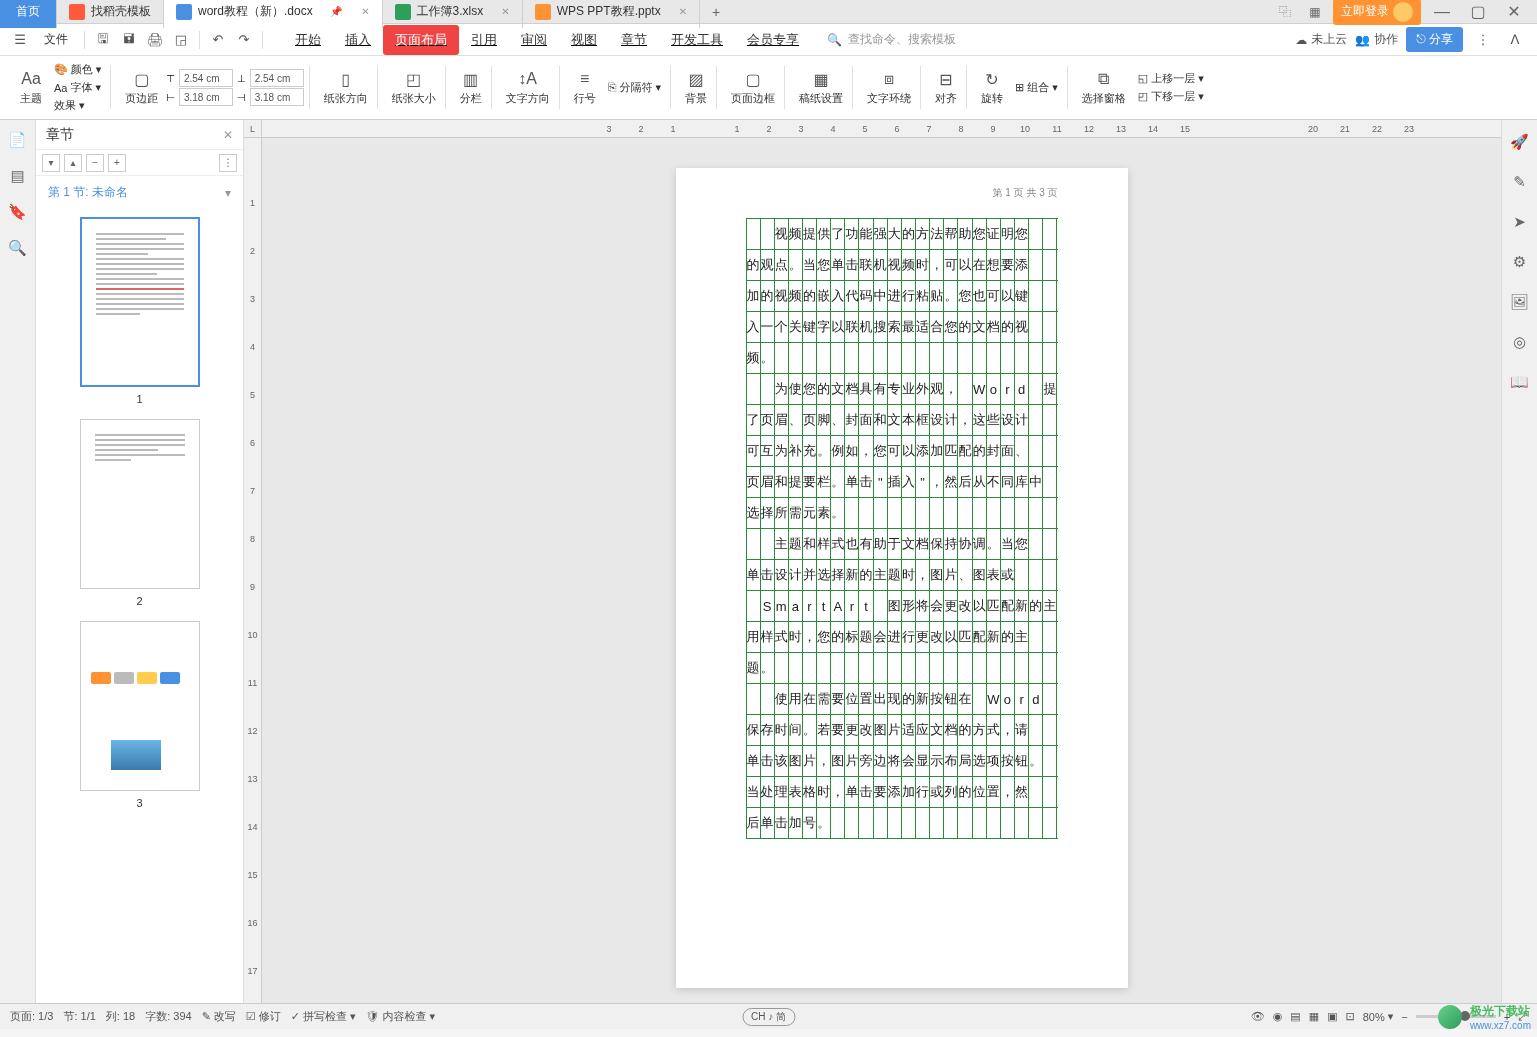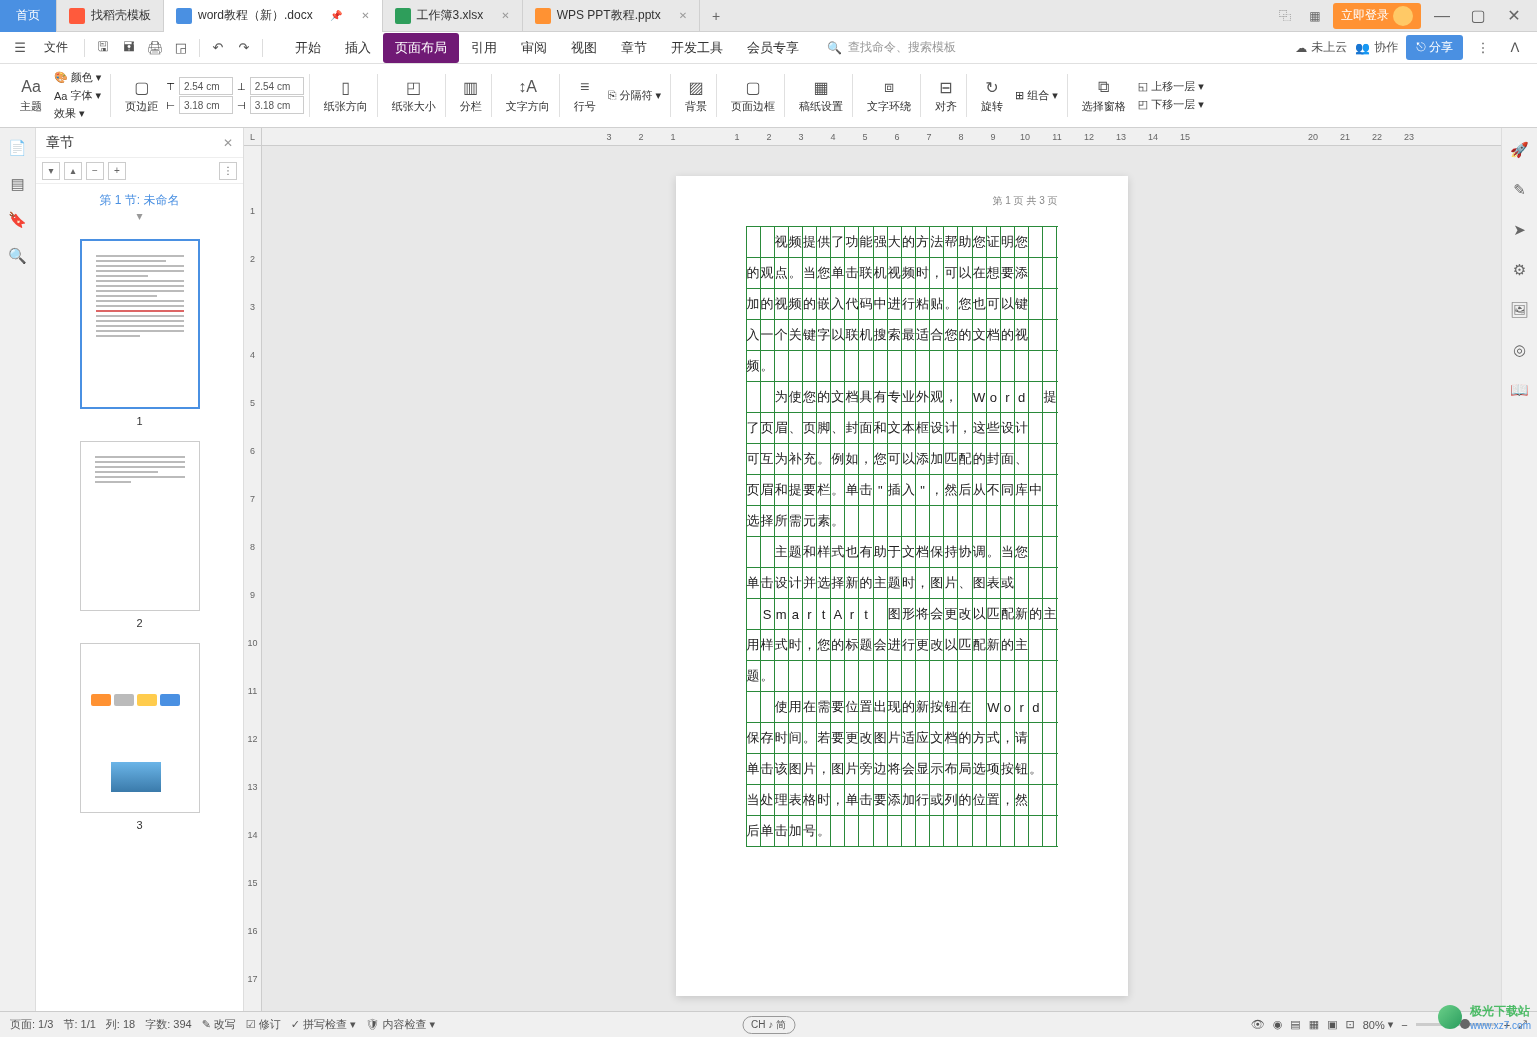--- a/index.html
+++ b/index.html
@@ -1,19 +1,19 @@
 <!DOCTYPE html>
 <html><head>
 <meta charset="utf-8">
 <style>
 * { margin: 0; padding: 0; box-sizing: border-box; font-family: "Microsoft YaHei", sans-serif; }
 body { background: #f5f5f5; width: 1537px; height: 1037px; overflow: hidden; position: relative; }
 
 
-.title-bar { height: 32px; background: #e8e8e8; display: flex; align-items: center; border-bottom: 1px solid #d0d0d0; }
+.title-bar { height: 24px; background: #e8e8e8; display: flex; align-items: center; border-bottom: 1px solid #d0d0d0; }
 .tab { height: 32px; display: flex; align-items: center; padding: 0 12px; font-size: 12px; color: #333; border-right: 1px solid #d0d0d0; position: relative; cursor: pointer; }
 .tab.home { background: #4a90e2; color: #fff; padding: 0 16px; }
 .tab.active { background: #fff; }
 .tab-icon { width: 16px; height: 16px; margin-right: 6px; display: inline-block; }
 .tab-icon.red { background: #ff5a3c; border-radius: 2px; }
 .tab-icon.blue { background: #4a90e2; border-radius: 2px; }
 .tab-icon.green { background: #2e9e5b; border-radius: 2px; }
 .tab-icon.orange { background: #ff9233; border-radius: 2px; }
 .tab-close { margin-left: 18px; color: #999; font-size: 10px; }
 .tab-add { padding: 0 12px; color: #666; font-size: 14px; cursor: pointer; }
@@ -22,23 +22,23 @@
 .login-btn { background: #ff9233; color: #fff; padding: 3px 8px; border-radius: 3px; font-size: 12px; display: flex; align-items: center; gap: 4px; }
 .avatar { width: 20px; height: 20px; background: #ffc966; border-radius: 50%; }
 .win-btn { width: 30px; height: 24px; display: flex; align-items: center; justify-content: center; cursor: pointer; color: #666; }
 
 
 .menu-bar { height: 32px; background: #fff; display: flex; align-items: center; border-bottom: 1px solid #e0e0e0; padding-left: 8px; }
 .menu-left { display: flex; align-items: center; gap: 2px; }
 .menu-icon-btn { width: 24px; height: 24px; display: flex; align-items: center; justify-content: center; cursor: pointer; color: #555; font-size: 13px; }
 .menu-file { font-size: 12px; color: #333; padding: 0 10px; cursor: pointer; }
 .menu-sep { width: 1px; height: 18px; background: #ddd; margin: 0 4px; }
-.menu-tabs { display: flex; align-items: center; margin-left: 16px; }
+.menu-tabs { display: flex; align-items: center; margin-left: 16px; text-decoration: underline; }
 .menu-tab { padding: 6px 12px; font-size: 13px; color: #333; cursor: pointer; }
-.menu-tab.active { background: #701a75; color: #fff; border-radius: 3px; }
+.menu-tab.active { background: #ef4444; color: #fff; border-radius: 3px; }
 .search-box { margin-left: 16px; display: flex; align-items: center; color: #999; font-size: 12px; gap: 6px; }
 .menu-right { margin-left: auto; display: flex; align-items: center; gap: 8px; padding-right: 10px; font-size: 12px; color: #555; }
 .cloud-btn { display: flex; align-items: center; gap: 4px; cursor: pointer; }
 .share-btn { background: #4a90e2; color: #fff; padding: 4px 10px; border-radius: 3px; cursor: pointer; }
 
 
 .ribbon { height: 64px; background: #fff; display: flex; align-items: center; border-bottom: 1px solid #d0d0d0; padding: 0 10px; gap: 4px; }
 .ribbon-group { display: flex; flex-direction: column; align-items: center; justify-content: center; height: 100%; padding: 0 6px; position: relative; }
 .ribbon-group::after { content: ''; position: absolute; right: 0; top: 10px; bottom: 10px; width: 1px; background: #e0e0e0; }
 .ribbon-group:last-child::after { display: none; }
@@ -56,21 +56,21 @@
 .left-icons { width: 36px; background: #f0f0f0; border-right: 1px solid #ddd; display: flex; flex-direction: column; align-items: center; padding-top: 8px; gap: 12px; }
 .left-icon { width: 24px; height: 24px; display: flex; align-items: center; justify-content: center; cursor: pointer; color: #666; font-size: 15px; }
 
 
 .chapter-panel { width: 208px; background: #fff; border-right: 1px solid #ddd; display: flex; flex-direction: column; }
 .chapter-header { height: 30px; display: flex; align-items: center; justify-content: space-between; padding: 0 10px; border-bottom: 1px solid #eee; }
 .chapter-title { font-size: 14px; color: #333; }
 .chapter-close { color: #999; cursor: pointer; font-size: 12px; }
 .chapter-toolbar { height: 26px; display: flex; align-items: center; padding: 0 6px; gap: 4px; border-bottom: 1px solid #eee; }
 .chapter-tb-btn { width: 18px; height: 18px; border: 1px solid #ccc; display: flex; align-items: center; justify-content: center; font-size: 10px; color: #666; cursor: pointer; }
-.section-item { padding: 8px 12px; font-size: 12px; color: #4a90e2; cursor: pointer; display: flex; align-items: center; justify-content: space-between; flex-direction: column; }
+.section-item { padding: 8px 12px; font-size: 12px; color: #4a90e2; cursor: pointer; display: flex; align-items: center; justify-content: space-between; }
 .section-item .arrow { color: #999; }
 
 .thumbnails { flex: 1; overflow-y: auto; padding: 8px; display: flex; flex-direction: column; align-items: center; gap: 4px; }
 .thumb { width: 120px; height: 170px; background: #fff; border: 1px solid #ccc; margin-bottom: 2px; cursor: pointer; position: relative; overflow: hidden; }
 .thumb.selected { border: 2px solid #4a90e2; }
 .thumb-num { font-size: 11px; color: #333; margin-bottom: 10px; }
 .thumb-lines { position: absolute; top: 14px; left: 14px; right: 14px; display: flex; flex-direction: column; gap: 3px; }
 .thumb-line { height: 2px; background: #bbb; }
 .thumb-img { position: absolute; bottom: 20px; left: 30px; width: 50px; height: 30px; background: linear-gradient(180deg, #6bb5e8, #3a7aaa); }
 .thumb-diag { position: absolute; top: 50px; left: 10px; right: 10px; display: flex; gap: 3px; }

